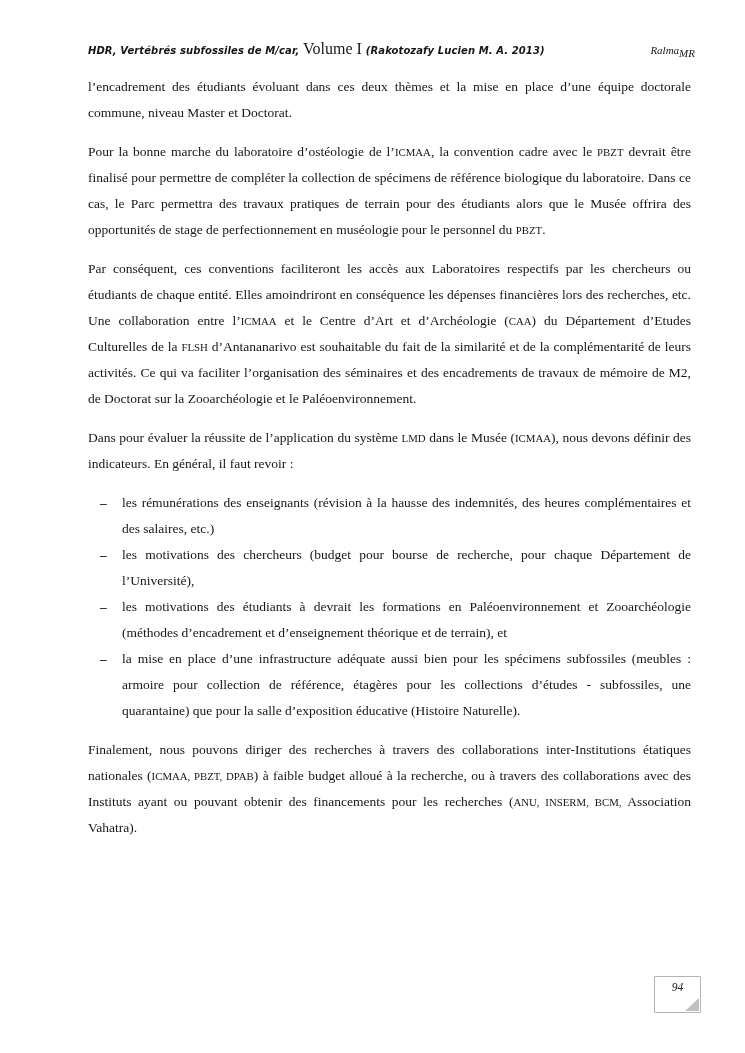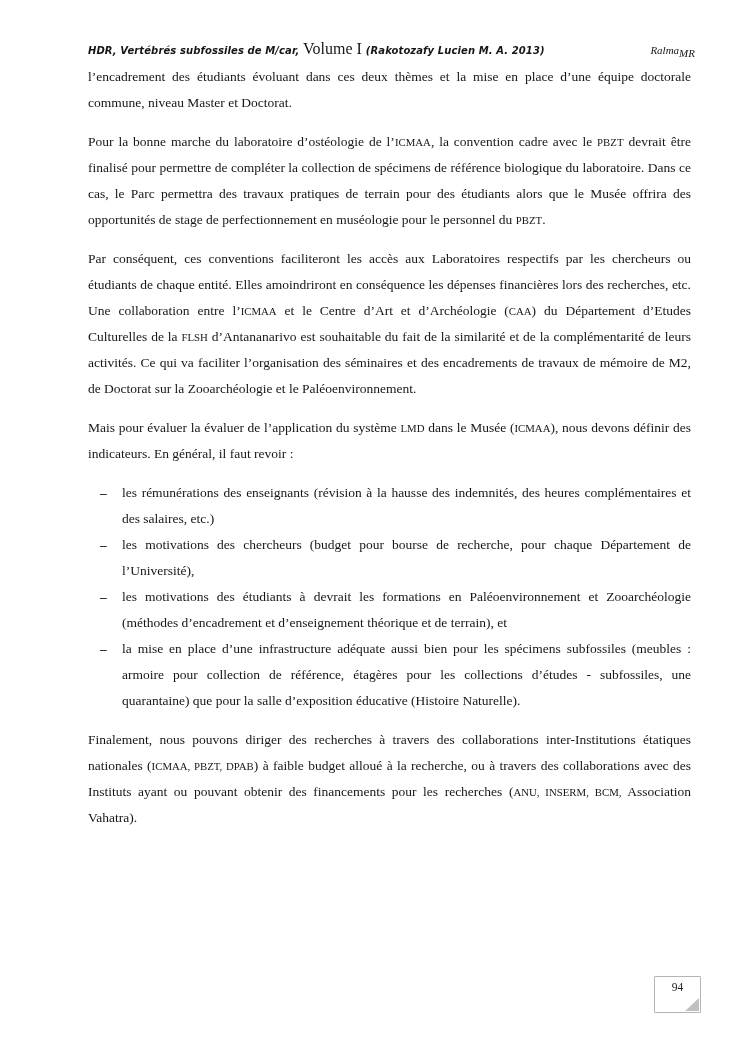--- a/index.html
+++ b/index.html
@@ -48,21 +48,21 @@
     font-size: 11px;
     font-style: italic;
     white-space: nowrap;
   }
   .header-right sub {
     font-size: 11px;
   }
   
   .content {
     position: absolute;
-    top: 64px;
+    top: 74px;
     left: 88px;
     right: 54px;
   }
   .para {
     font-size: 13.5px;
     line-height: 26px;
     text-align: justify;
     margin: 0 0 13px 0;
   }
   .seg-acr { font-size: 0.8em; }
@@ -96,20 +96,21 @@
     border: 1px solid #b4b4b4;
     border-radius: 1px;
   }
   .page-number {
     display: block;
     text-align: center;
     margin-top: 4px;
     font-size: 11.5px;
     font-family: "Liberation Serif", serif;
     color: #222;
+    font-style: italic;
   }
   .dogear {
     position: absolute;
     right: 1px;
     bottom: 1px;
     width: 0;
     height: 0;
     border-style: solid;
     border-width: 0 0 13px 14px;
     border-color: transparent transparent #c0c0c0 transparent;
@@ -136,21 +137,21 @@
   </div>
 
   <div class="content">
 
     <p class="para"><span>l’encadrement des étudiants évoluant dans ces deux thèmes et la mise en place d’une équipe doctorale commune, niveau Master et Doctorat.</span></p>
 
     <p class="para"><span>Pour la bonne marche du laboratoire d’ostéologie de l’</span><span class="seg-acr">ICMAA</span><span>, la convention cadre avec le </span><span class="seg-acr">PBZT</span><span> devrait être finalisé pour permettre de compléter la collection de spécimens de référence biologique du laboratoire. Dans ce cas, le Parc permettra des travaux pratiques de terrain pour des étudiants alors que le Musée offrira des opportunités de stage de perfectionnement en muséologie pour le personnel du </span><span class="seg-acr">PBZT</span><span>.</span></p>
 
     <p class="para"><span>Par conséquent, ces conventions faciliteront les accès aux Laboratoires respectifs par les chercheurs ou étudiants de chaque entité. Elles amoindriront en conséquence les dépenses financières lors des recherches, etc. Une collaboration entre l’</span><span class="seg-acr">ICMAA</span><span> et le Centre d’Art et d’Archéologie (</span><span class="seg-acr">CAA</span><span>) du Département d’Etudes Culturelles de la </span><span class="seg-acr">FLSH</span><span> d’Antananarivo est souhaitable du fait de la similarité et de la complémentarité de leurs activités. Ce qui va faciliter l’organisation des séminaires et des encadrements de travaux de mémoire de M2, de Doctorat sur la Zooarchéologie et le Paléoenvironnement.</span></p>
 
-    <p class="para"><span>Mais pour évaluer la évaluer de l’application du système </span><span class="seg-acr">LMD</span><span> dans le Musée (</span><span class="seg-acr">ICMAA</span><span>), nous devons définir des indicateurs. En général, il faut revoir :</span></p>
+    <p class="para"><span>Dans pour évaluer la réussite de l’application du système </span><span class="seg-acr">LMD</span><span> dans le Musée (</span><span class="seg-acr">ICMAA</span><span>), nous devons définir des indicateurs. En général, il faut revoir :</span></p>
 
     <ul class="bullet-list">
       <li class="bullet-item">
         <span class="bullet-dash">–</span>
         <span><span>les rémunérations des enseignants (révision à la hausse des indemnités, des heures complémentaires et des salaires, etc.)</span></span>
       </li>
       <li class="bullet-item">
         <span class="bullet-dash">–</span>
         <span><span>les motivations des chercheurs (budget pour bourse de recherche, pour chaque Département de l’Université),</span></span>
       </li>

